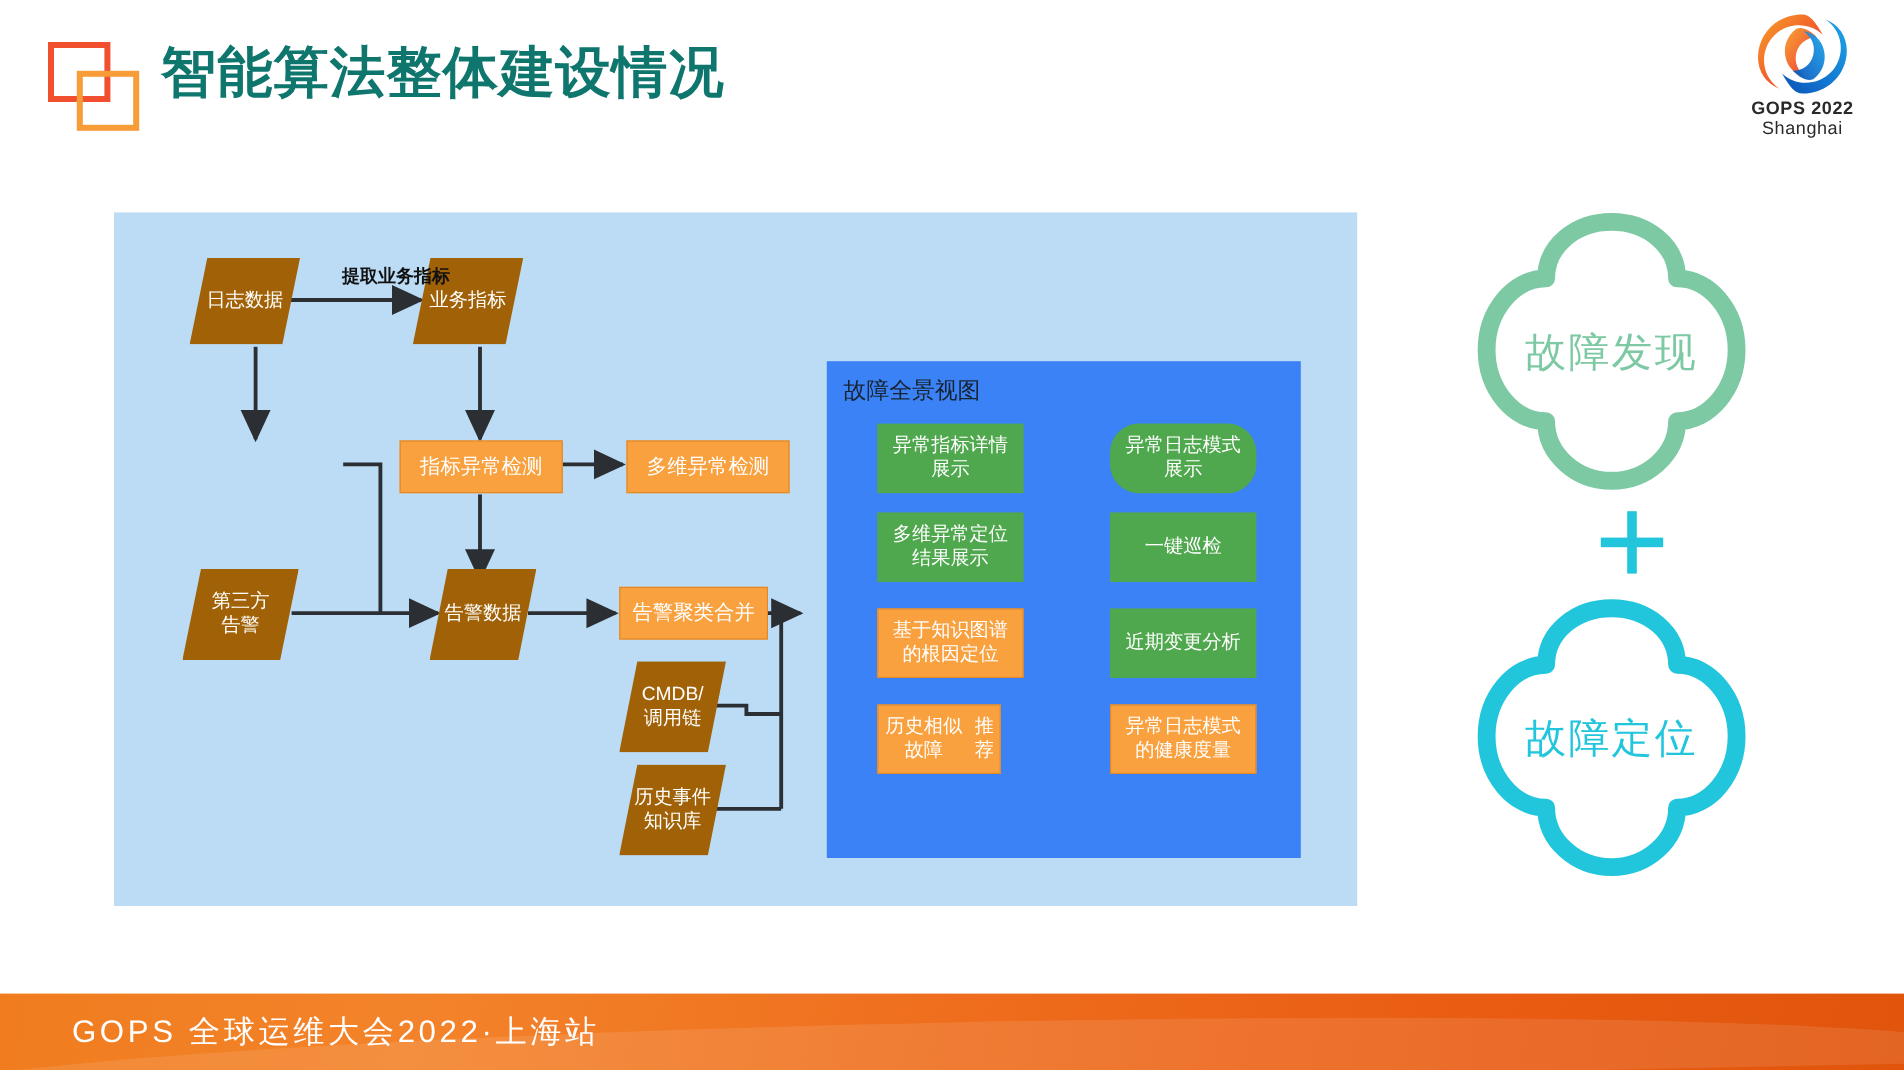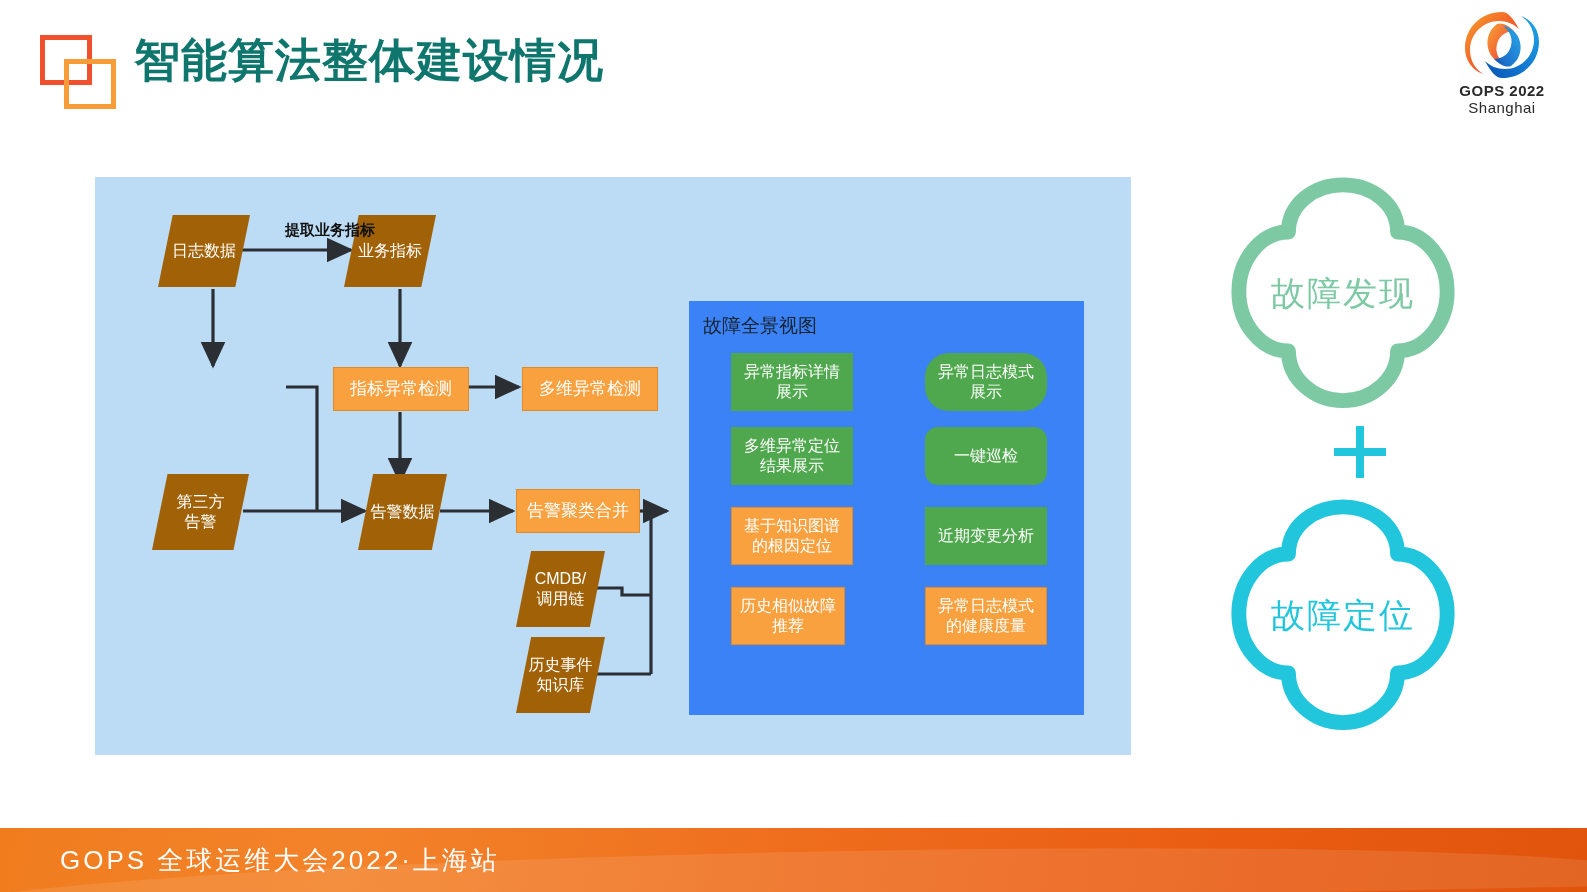--- a/index.html
+++ b/index.html
@@ -215,36 +215,36 @@
     <div class="node rect-green grid-cell" style="left:236px;top:52px;width:122px;height:58px;flex-direction:column;border-radius:24px;">
       <span>异常日志模式</span>
       <span>展示</span>
     </div>
 
     <div class="node rect-green grid-cell" style="left:42px;top:126px;width:122px;height:58px;flex-direction:column;">
       <span>多维异常定位</span>
       <span>结果展示</span>
     </div>
 
-    <div class="node rect-green grid-cell" style="left:236px;top:126px;width:122px;height:58px;flex-direction:column;border-radius:13px;">
+    <div class="node rect-green grid-cell" style="left:236px;top:126px;width:122px;height:58px;flex-direction:column;">
       <span>一键巡检</span>
       <span></span>
     </div>
 
     <div class="node rect-orange-sm grid-cell" style="left:42px;top:206px;width:122px;height:58px;flex-direction:column;">
       <span>基于知识图谱</span>
       <span>的根因定位</span>
     </div>
 
     <div class="node rect-green grid-cell" style="left:236px;top:206px;width:122px;height:58px;flex-direction:column;">
       <span>近期变更分析</span>
       <span></span>
     </div>
 
-    <div class="node rect-orange-sm grid-cell" style="left:42px;top:286px;width:114px;height:58px;flex-direction:column;align-items:center;">
+    <div class="node rect-orange-sm grid-cell" style="left:42px;top:286px;width:103px;height:58px;flex-direction:row;align-items:center;">
       <span>历史相似故障</span>
       <span>推荐</span>
     </div>
 
     <div class="node rect-orange-sm grid-cell" style="left:236px;top:286px;width:122px;height:58px;flex-direction:column;">
       <span>异常日志模式</span>
       <span>的健康度量</span>
     </div>
   </div>
 </div>

